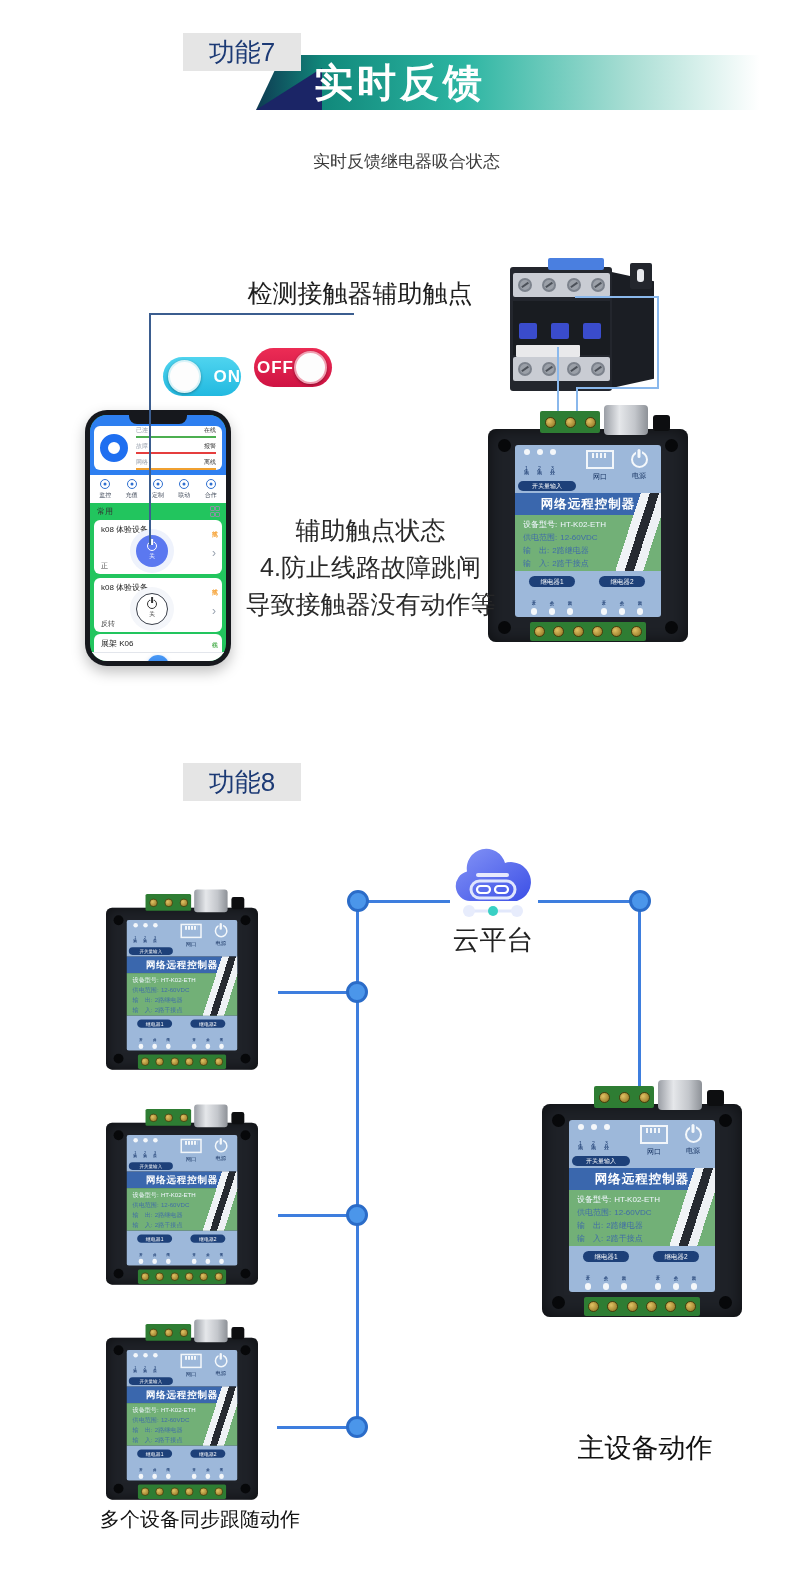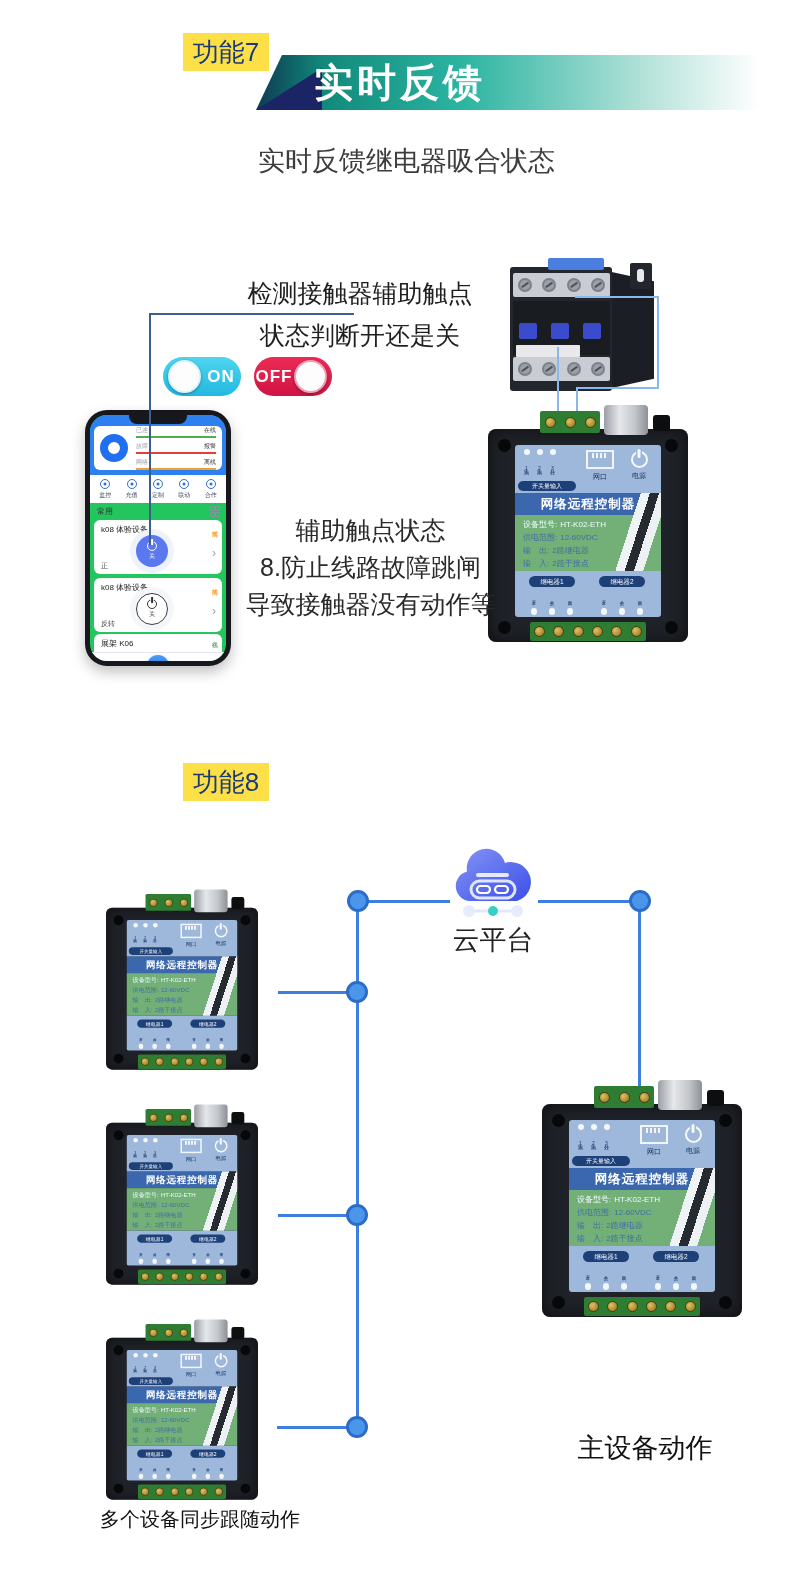--- a/index.html
+++ b/index.html
@@ -1,47 +1,47 @@
 <!DOCTYPE html>
 <html><head>
 <meta charset="utf-8">
 <style>
   html,body{margin:0;padding:0;background:#fff;}
   body{font-family:"Liberation Sans","DejaVu Sans",sans-serif;}
   .page{position:relative;width:794px;height:1593px;margin:0 auto;background:#ffffff;overflow:hidden;}
 
   
-  .fbadge{position:absolute;width:86px;height:38px;background:#fde047;color:#1c3a75;
+  .fbadge{position:absolute;width:118px;height:38px;background:#e5e5e5;color:#1c3a75;
     font-size:26px;display:flex;align-items:center;justify-content:center;z-index:3;}
   .fbanner{position:absolute;width:519px;height:55px;z-index:2;
     background:linear-gradient(90deg,#0e3a52 0%,#11897b 13%,#2cb5a2 40%,#a9ded4 72%,#ffffff 97%);
     clip-path:polygon(26px 0,100% 0,100% 100%,0 100%);}
   .fbanner .wedge{position:absolute;left:0;bottom:0;width:66px;height:42px;background:#1b2566;
     clip-path:polygon(0 100%,100% 0,100% 100%);}
   .fbanner .ftitle{position:absolute;left:58px;top:50%;transform:translateY(-50%);
     color:#fff;font-size:39px;font-weight:700;letter-spacing:4px;white-space:nowrap;}
 
   .desc7{position:absolute;top:140px;left:0;right:0;text-align:center;
-    font-size:27px;line-height:43px;color:#3d3d3d;margin-left:19px;}
+    font-size:17px;line-height:43px;color:#3d3d3d;margin-left:19px;}
   .callout{position:absolute;top:272px;left:185px;width:350px;text-align:center;
     font-size:25px;line-height:42px;color:#1f1f1f;}
   .notes{position:absolute;top:512px;left:228px;width:285px;text-align:center;
     font-size:25px;line-height:37px;color:#2a2a2a;}
   .cap-main{position:absolute;left:540px;top:1430px;width:210px;text-align:center;font-size:27px;color:#111;}
   .cap-bottom{position:absolute;left:100px;top:1506px;font-size:20px;color:#111;}
   .cloud-label{position:absolute;left:445px;top:922px;width:96px;text-align:center;font-size:27px;color:#222;}
 
   
   .tgl{position:absolute;width:78px;height:39px;border-radius:20px;display:flex;align-items:center;}
   .tgl-on{left:163px;top:357px;background:linear-gradient(180deg,#4fd4ef,#22b9e0);}
-  .tgl-off{left:254px;top:357px;background:linear-gradient(180deg,#ec2c55,#cf1343);}
+  .tgl-off{left:254px;top:348px;background:linear-gradient(180deg,#ec2c55,#cf1343);}
   .tgl .knob{width:29px;height:29px;border-radius:50%;background:#fdfdfd;box-shadow:0 1px 3px rgba(0,0,0,.35);}
   .tgl-on .knob{margin-left:5px;border:2px solid #d9f3f8;}
   .tgl-off .knob{margin-right:5px;border:2px solid #f0a0b2;}
-  .tgl .tlabel{flex:1;text-align:center;color:#fff;font-size:17px;font-weight:700;letter-spacing:1px;}
+  .tgl .tlabel{flex:1;text-align:right;color:#fff;font-size:17px;font-weight:700;letter-spacing:1px;}
 
   
   .ln{position:absolute;background:#3e7ede;}
   .ln-dark{position:absolute;background:#3b5d8f;}
   .ln-lt{position:absolute;background:#8ab8ec;}
   .node{position:absolute;width:22px;height:22px;border-radius:50%;background:#4b96ea;
     border:3px solid #2b6cc8;box-sizing:border-box;z-index:4;}
 
   
   .phone{position:absolute;left:85px;top:410px;width:146px;height:256px;background:#16181d;
@@ -183,21 +183,20 @@
     <div class="wedge"></div>
     <div class="ftitle">实时反馈</div>
   </div>
 
   <div class="desc7">
     <div>实时反馈继电器吸合状态</div>
   </div>
 
   <div class="callout">
     <div>检测接触器辅助触点</div>
-    <div>状态判断开还是关</div>
   </div>
 
   <div class="tgl tgl-on">
     <span class="knob"></span>
     <span class="tlabel">ON</span>
   </div>
   <div class="tgl tgl-off">
     <span class="tlabel">OFF</span>
     <span class="knob"></span>
   </div>
@@ -392,21 +391,21 @@
           <i></i>
           <i></i>
           <i></i>
           <i></i>
         </div>
   </div>
 </div>
 
   <div class="notes">
     <div>辅助触点状态</div>
-    <div>8.防止线路故障跳闸</div>
+    <div>4.防止线路故障跳闸</div>
     <div>导致接触器没有动作等</div>
   </div>
 
   <div class="fbadge" style="left:183px;top:763px;">功能8</div>
 
   <div class="cloud-wrap">
     <svg width="92" height="84" viewBox="0 0 92 84">
       <defs>
         <linearGradient id="cg" x1="0" y1="0" x2="1" y2="1">
           <stop offset="0" stop-color="#8494f6"></stop>

